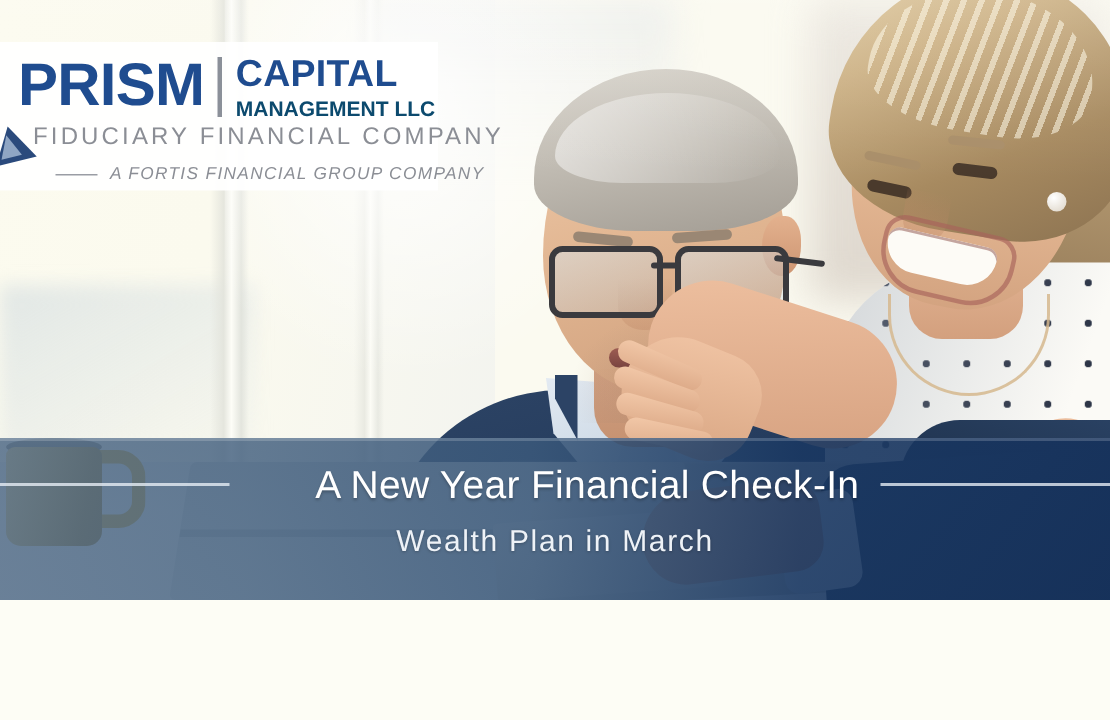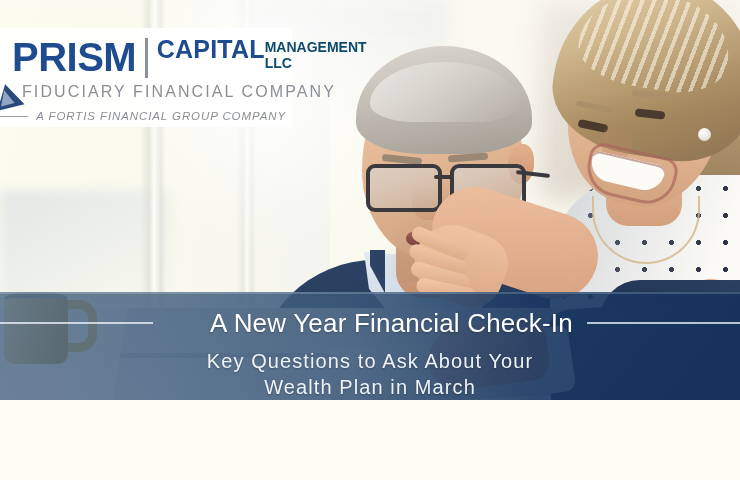--- a/index.html
+++ b/index.html
@@ -339,33 +339,33 @@
     transform:rotate(-14deg);
   }
   .logo-row1{position:absolute;left:12px;top:8px;display:flex;align-items:flex-start;}
   .logo-prism{
     font-size:40px;font-weight:bold;color:#1f4c8f;letter-spacing:-0.5px;
     line-height:42px;font-family:"Liberation Sans", sans-serif;
   }
   .logo-div{
     width:3px;height:40px;background:#8b9099;margin:2px 9px 0 9px;
   }
-  .logo-cap{display:flex;flex-direction:row;padding-top:1px;}
+  .logo-cap{display:flex;flex-direction:column;padding-top:1px;}
   .logo-capital{
     font-size:25px;font-weight:bold;color:#1f4c8f;letter-spacing:.2px;line-height:25px;
   }
   .logo-mgmt{
     font-size:14px;font-weight:bold;color:#0c4a6e;letter-spacing:0px;line-height:16px;margin-top:2px;
   }
   .logo-row2{
     position:absolute;left:22px;top:55px;
     font-size:16px;color:#8b8e95;letter-spacing:2.1px;white-space:nowrap;
   }
   .logo-row3{
-    position:absolute;left:0px;top:82px;display:flex;align-items:center;width:286px;
+    position:absolute;left:0px;top:82px;display:flex;align-items:center;width:286px;padding-left:37px;
   }
   .logo-rule{height:1px;background:#9a9da4;width:76px;margin-right:8px;}
   .logo-tag{
     font-size:11.5px;color:#8b8e95;font-style:italic;letter-spacing:.9px;white-space:nowrap;
   }
 
   
   .banner{
     position:absolute;left:0;top:292px;width:740px;height:114px;
     background:linear-gradient(90deg,
@@ -513,18 +513,17 @@
   <div class="banner">
     <div class="banner-top-line"></div>
 
     <div class="banner-title-row">
       <div class="rule rule-l"></div>
       <div class="banner-title">A New Year Financial Check-In</div>
       <div class="rule rule-r"></div>
     </div>
 
     <div class="banner-sub">
-      <span>Key Questions to Ask About Your</span>
       <span>Wealth Plan in March</span>
     </div>
   </div>
 
 </div>
 
 </body></html>

